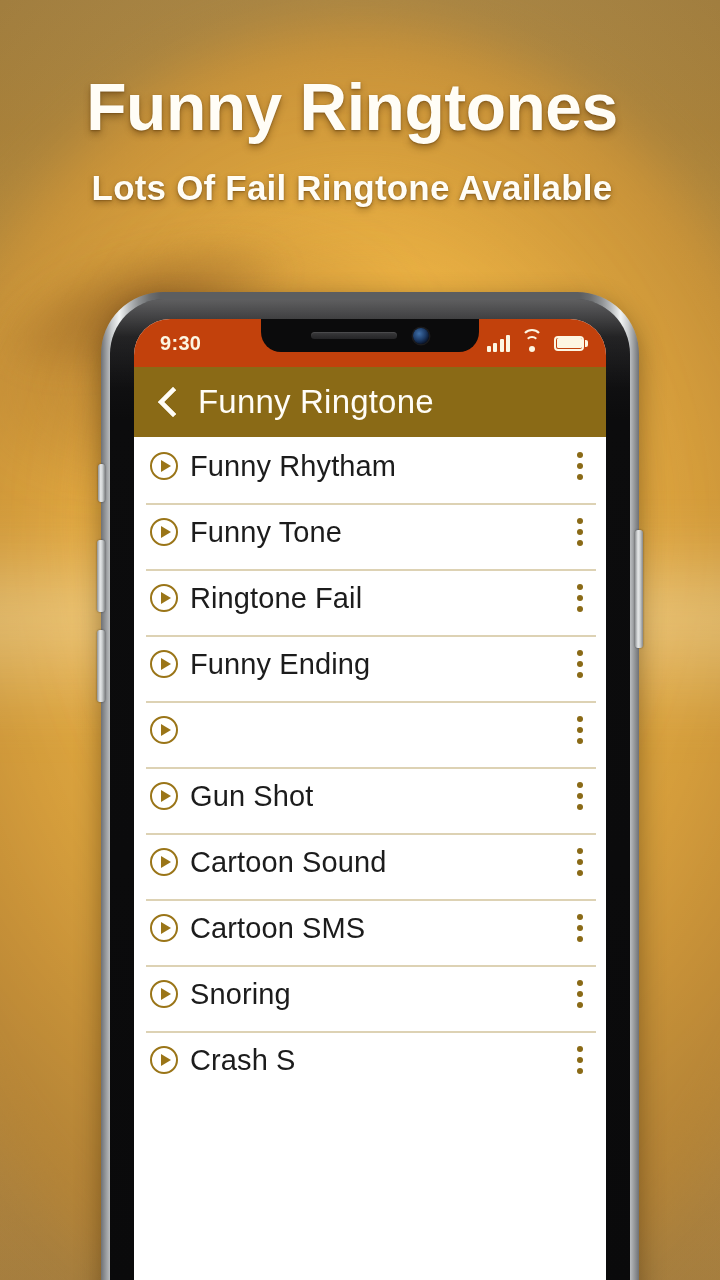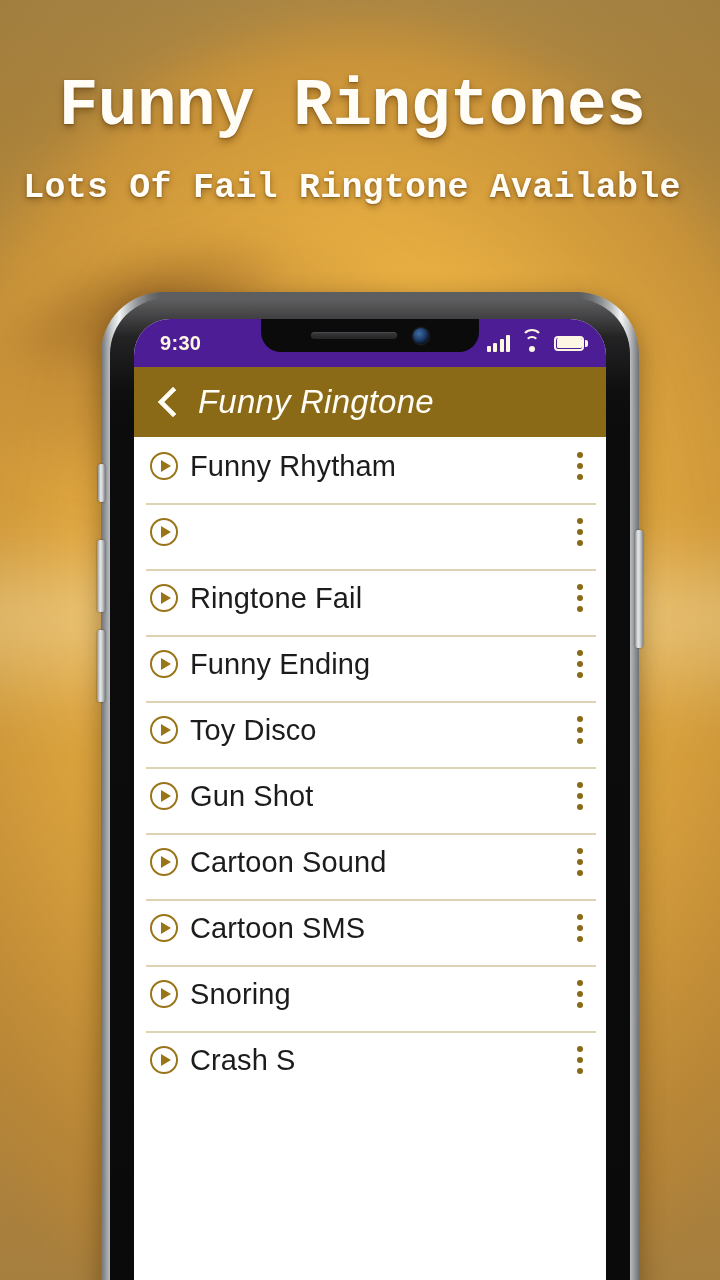--- a/index.html
+++ b/index.html
@@ -52,21 +52,21 @@
     filter:blur(22px);
   }
   .bg-vignette {
     position:absolute; inset:0;
     background:radial-gradient(ellipse 78% 62% at 50% 46%, rgba(0,0,0,0) 40%, rgba(90,58,14,.22) 100%);
   }
 
   
   .headline {
     position:absolute; left:0; right:16px; top:74px;
-    text-align:center; z-index:6;font-family:Liberation Mono, monospace;
+    text-align:center; z-index:6;
   }
   .headline .h1 {
     font-size:66px; font-weight:bold; color:#fffdf6;
     letter-spacing:-0.5px; line-height:1.0;
     text-shadow:0 4px 7px rgba(88,54,8,.45), 0 1px 2px rgba(88,54,8,.5);
   }
   .headline .h2 {
     margin-top:28px;
     font-size:35px; font-weight:bold; color:#fffdf6;
     letter-spacing:.2px;
@@ -113,21 +113,21 @@
     box-shadow:0 0 2px rgba(0,0,0,.5);
   }
   .btn-mute  { left:-3px; top:172px; width:7px;  height:38px; }
   .btn-volup { left:-4px; top:248px; width:8px;  height:72px; }
   .btn-voldn { left:-4px; top:338px; width:8px;  height:72px; }
   .btn-power { right:-4px; top:238px; width:8px; height:118px; }
 
   
   .statusbar {
     position:relative; height:48px;
-    background:#4c1d95;
+    background:#c2410c;
     display:flex; align-items:center;
     padding:0 22px 0 26px;
     gap:22px;
   }
   .clock { color:#fdf6e2; font-size:20px; font-weight:bold; letter-spacing:.3px; }
   .status-right { margin-left:auto; display:flex; align-items:center; gap:11px; }
   .bars { display:flex; align-items:flex-end; gap:2.5px; height:17px; }
   .bars i { display:block; width:4px; background:#fdf6e2; border-radius:1px; }
   .bars i:nth-child(1){ height:6px; }
   .bars i:nth-child(2){ height:9px; }
@@ -175,21 +175,21 @@
   }
   .camera {
     width:16px; height:16px; border-radius:50%;
     background:radial-gradient(circle at 38% 35%, #3f6fa8 0%, #1d3c68 45%, #0b1830 72%, #070b14 100%);
     box-shadow:0 0 0 1.5px #1b1b1d;
   }
 
   
   .appbar {
     height:70px; background:#8a6a16;
-    display:flex; align-items:center; padding:0 28px 0 16px;font-style:italic;
+    display:flex; align-items:center; padding:0 28px 0 16px;
   }
   .back-chevron {
     width:34px; height:34px; position:relative; flex:0 0 auto;
     margin-right:14px; cursor:pointer;
   }
   .back-chevron::before {
     content:""; position:absolute; left:12px; top:6px;
     width:17px; height:17px;
     border-left:5px solid #fffdf6; border-bottom:5px solid #fffdf6;
     transform:rotate(45deg);
@@ -301,20 +301,21 @@
           <div class="play-icon"></div>
           <div class="row-label">Funny Rhytham</div>
           <div class="kebab">
             <span></span>
             <span></span>
             <span></span>
           </div>
         </div>
         <div class="row">
           <div class="play-icon"></div>
+          <div class="row-label">Funny Tone</div>
           <div class="kebab">
             <span></span>
             <span></span>
             <span></span>
           </div>
         </div>
         <div class="row">
           <div class="play-icon"></div>
           <div class="row-label">Ringtone Fail</div>
           <div class="kebab">
@@ -327,21 +328,20 @@
           <div class="play-icon"></div>
           <div class="row-label">Funny Ending</div>
           <div class="kebab">
             <span></span>
             <span></span>
             <span></span>
           </div>
         </div>
         <div class="row">
           <div class="play-icon"></div>
-          <div class="row-label">Toy Disco</div>
           <div class="kebab">
             <span></span>
             <span></span>
             <span></span>
           </div>
         </div>
         <div class="row">
           <div class="play-icon"></div>
           <div class="row-label">Gun Shot</div>
           <div class="kebab">

